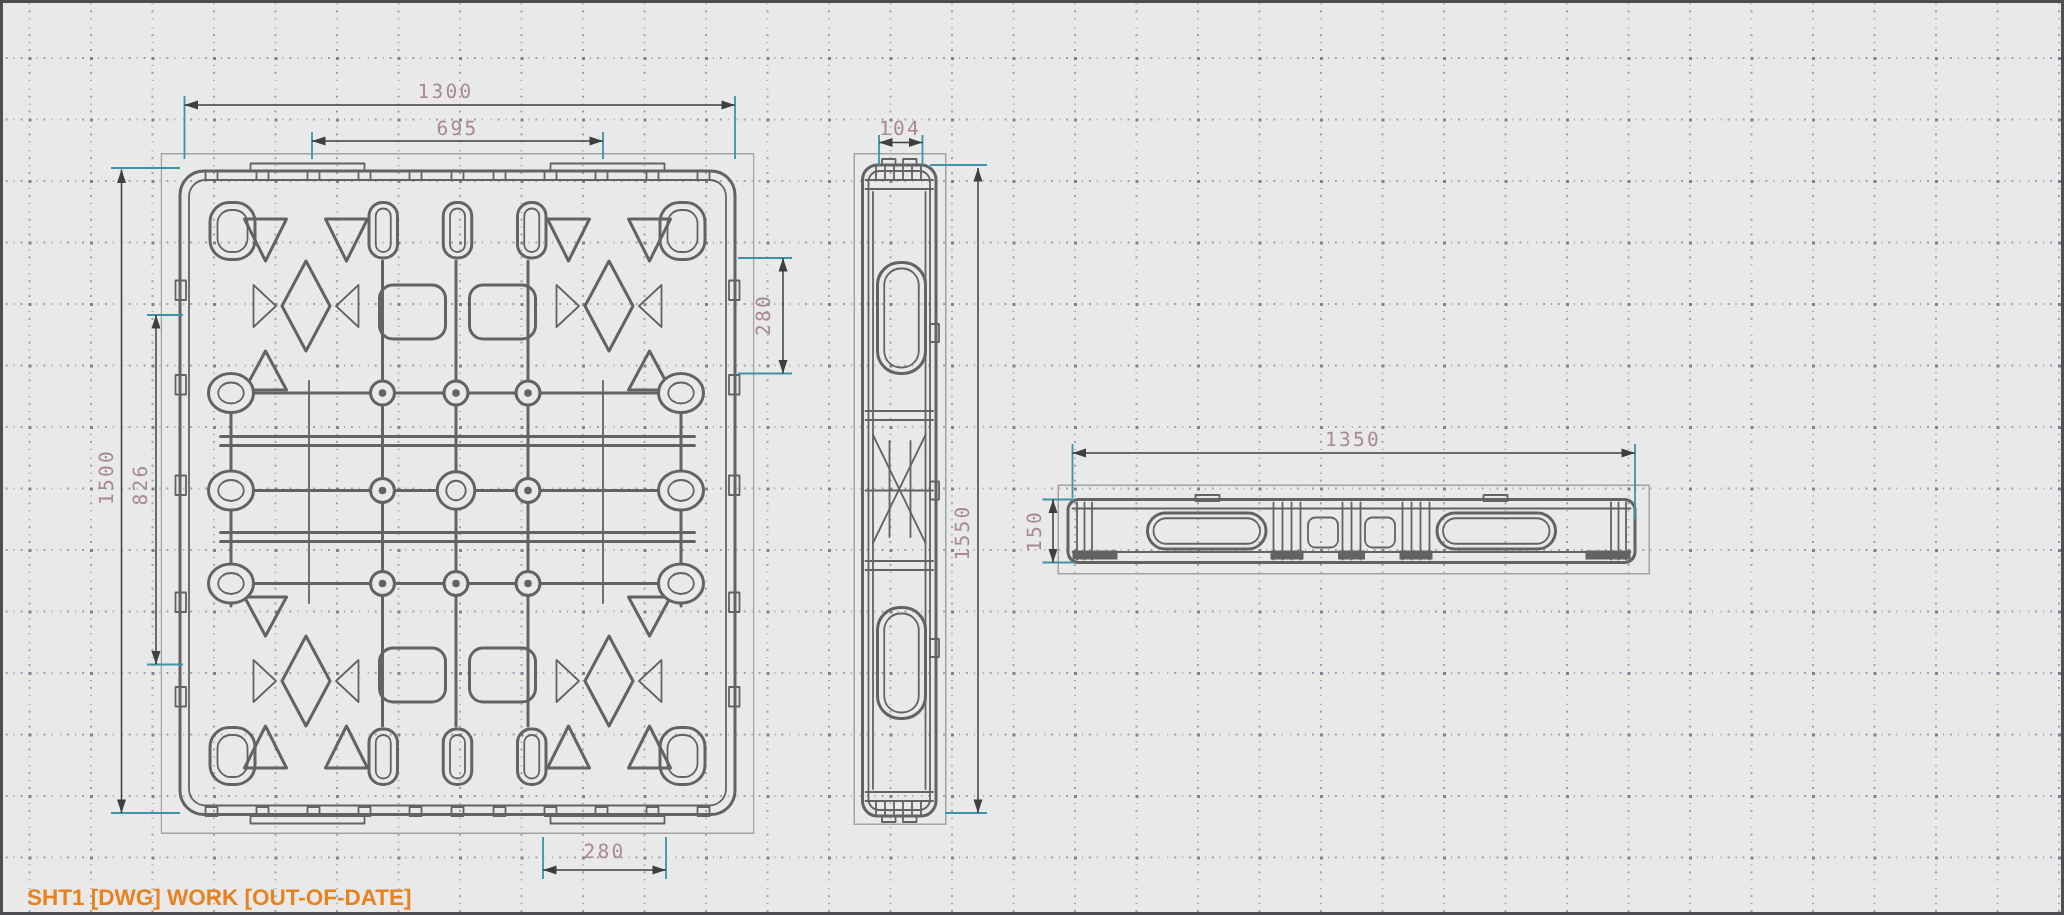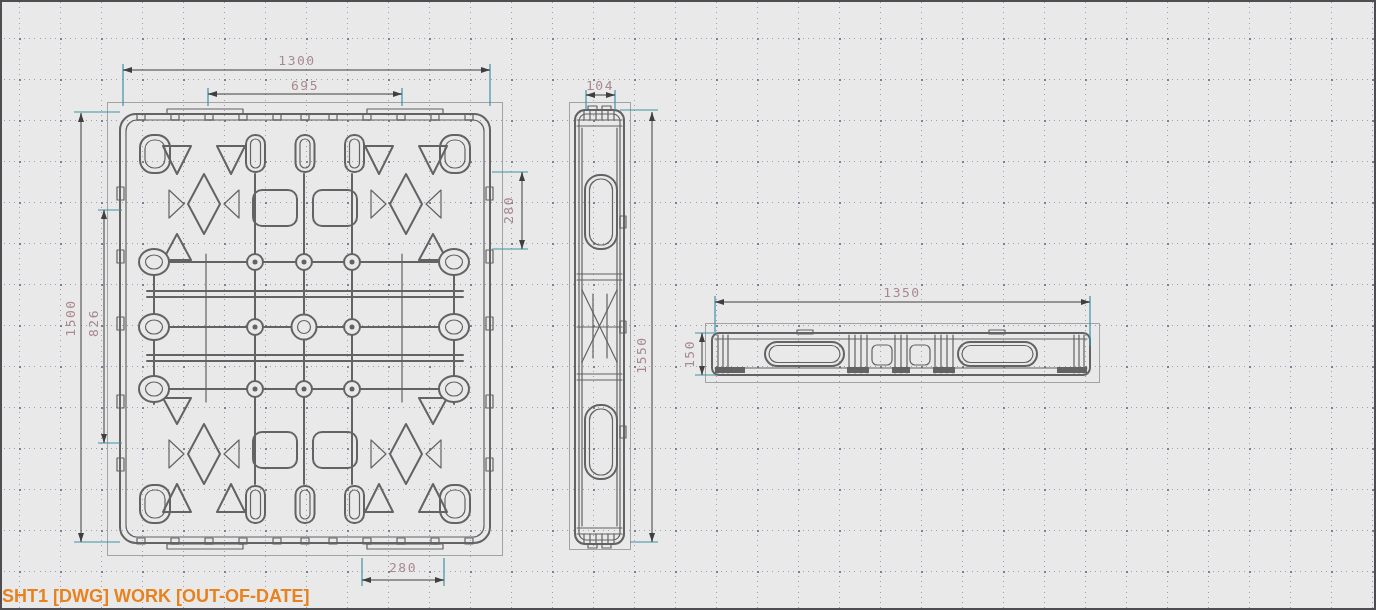--- a/index.html
+++ b/index.html
@@ -24,23 +24,23 @@
   
   .ext{stroke:#3f93a8;stroke-width:1.2;fill:none;}
   .dml{stroke:#3f3f3f;stroke-width:1;fill:none;}
   .arr{fill:#3f3f3f;stroke:none;}
   text.dim{
     font-family:"DejaVu Sans Mono", monospace;
     font-size:13px;letter-spacing:1.5px;
     fill:#a8898f;text-anchor:middle;
   }
   #statusbar{
-    position:absolute;left:0;bottom:1px;
+    position:absolute;left:16px;bottom:1px;
     font-family:"Liberation Sans", sans-serif;
-    font-size:18px;font-weight:bold;
+    font-size:15px;font-weight:bold;
     color:#e8821e;white-space:nowrap;text-align:right;
   }
 </style>
 </head>
 <body>
 
 <div id="canvas">
 
   <svg class="grid" width="1376" height="610" shape-rendering="crispEdges">
     <defs>

